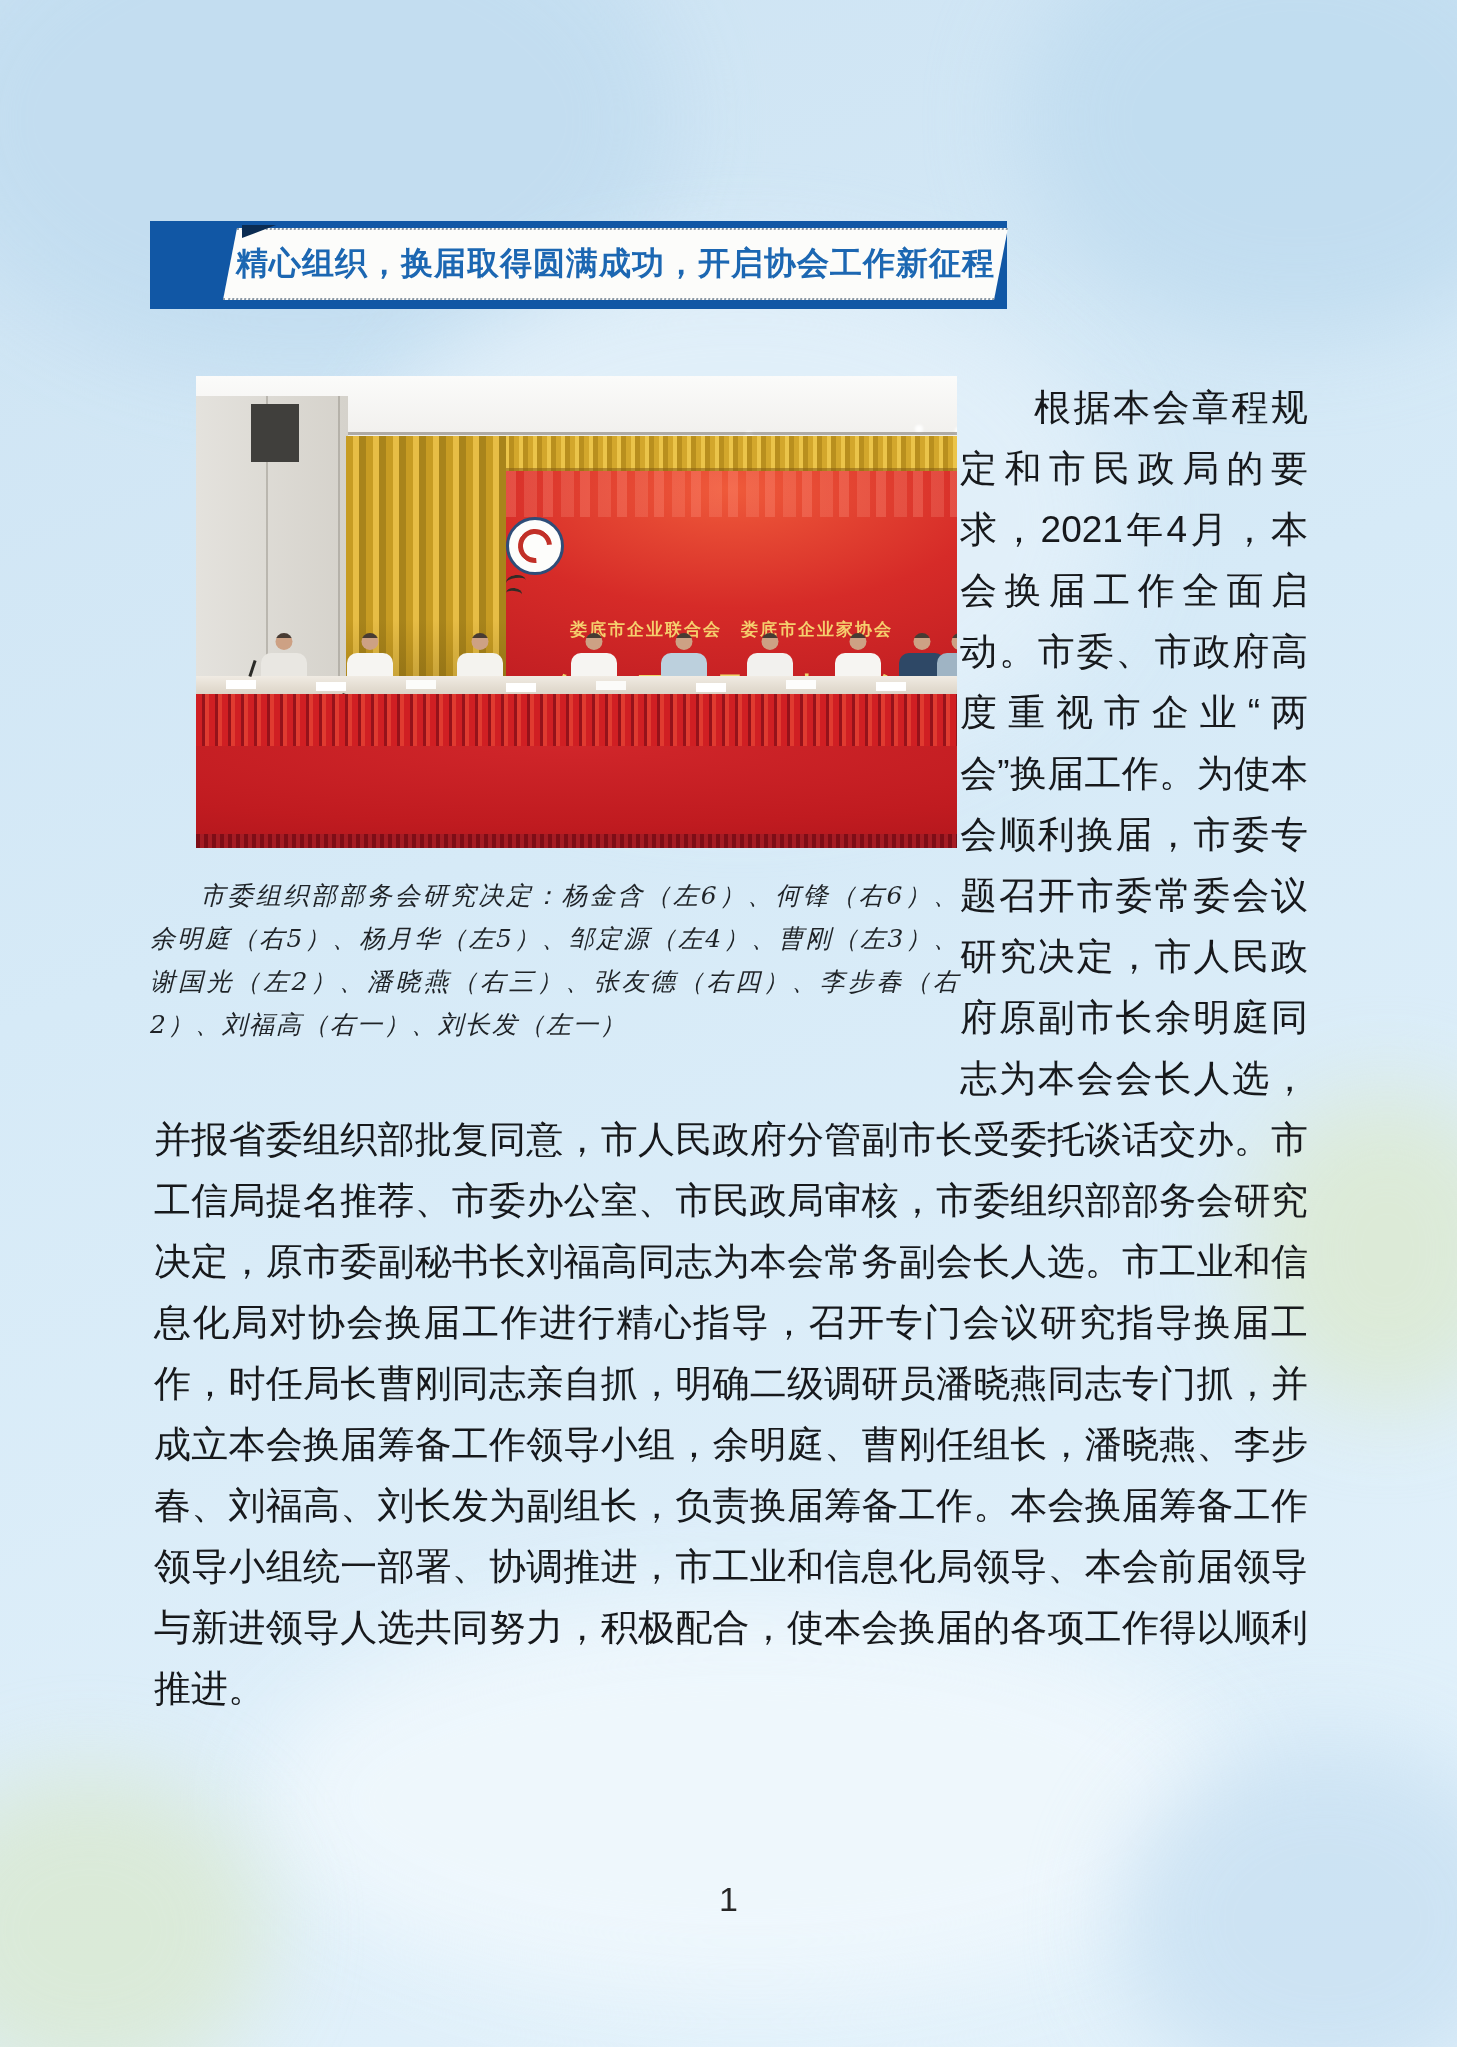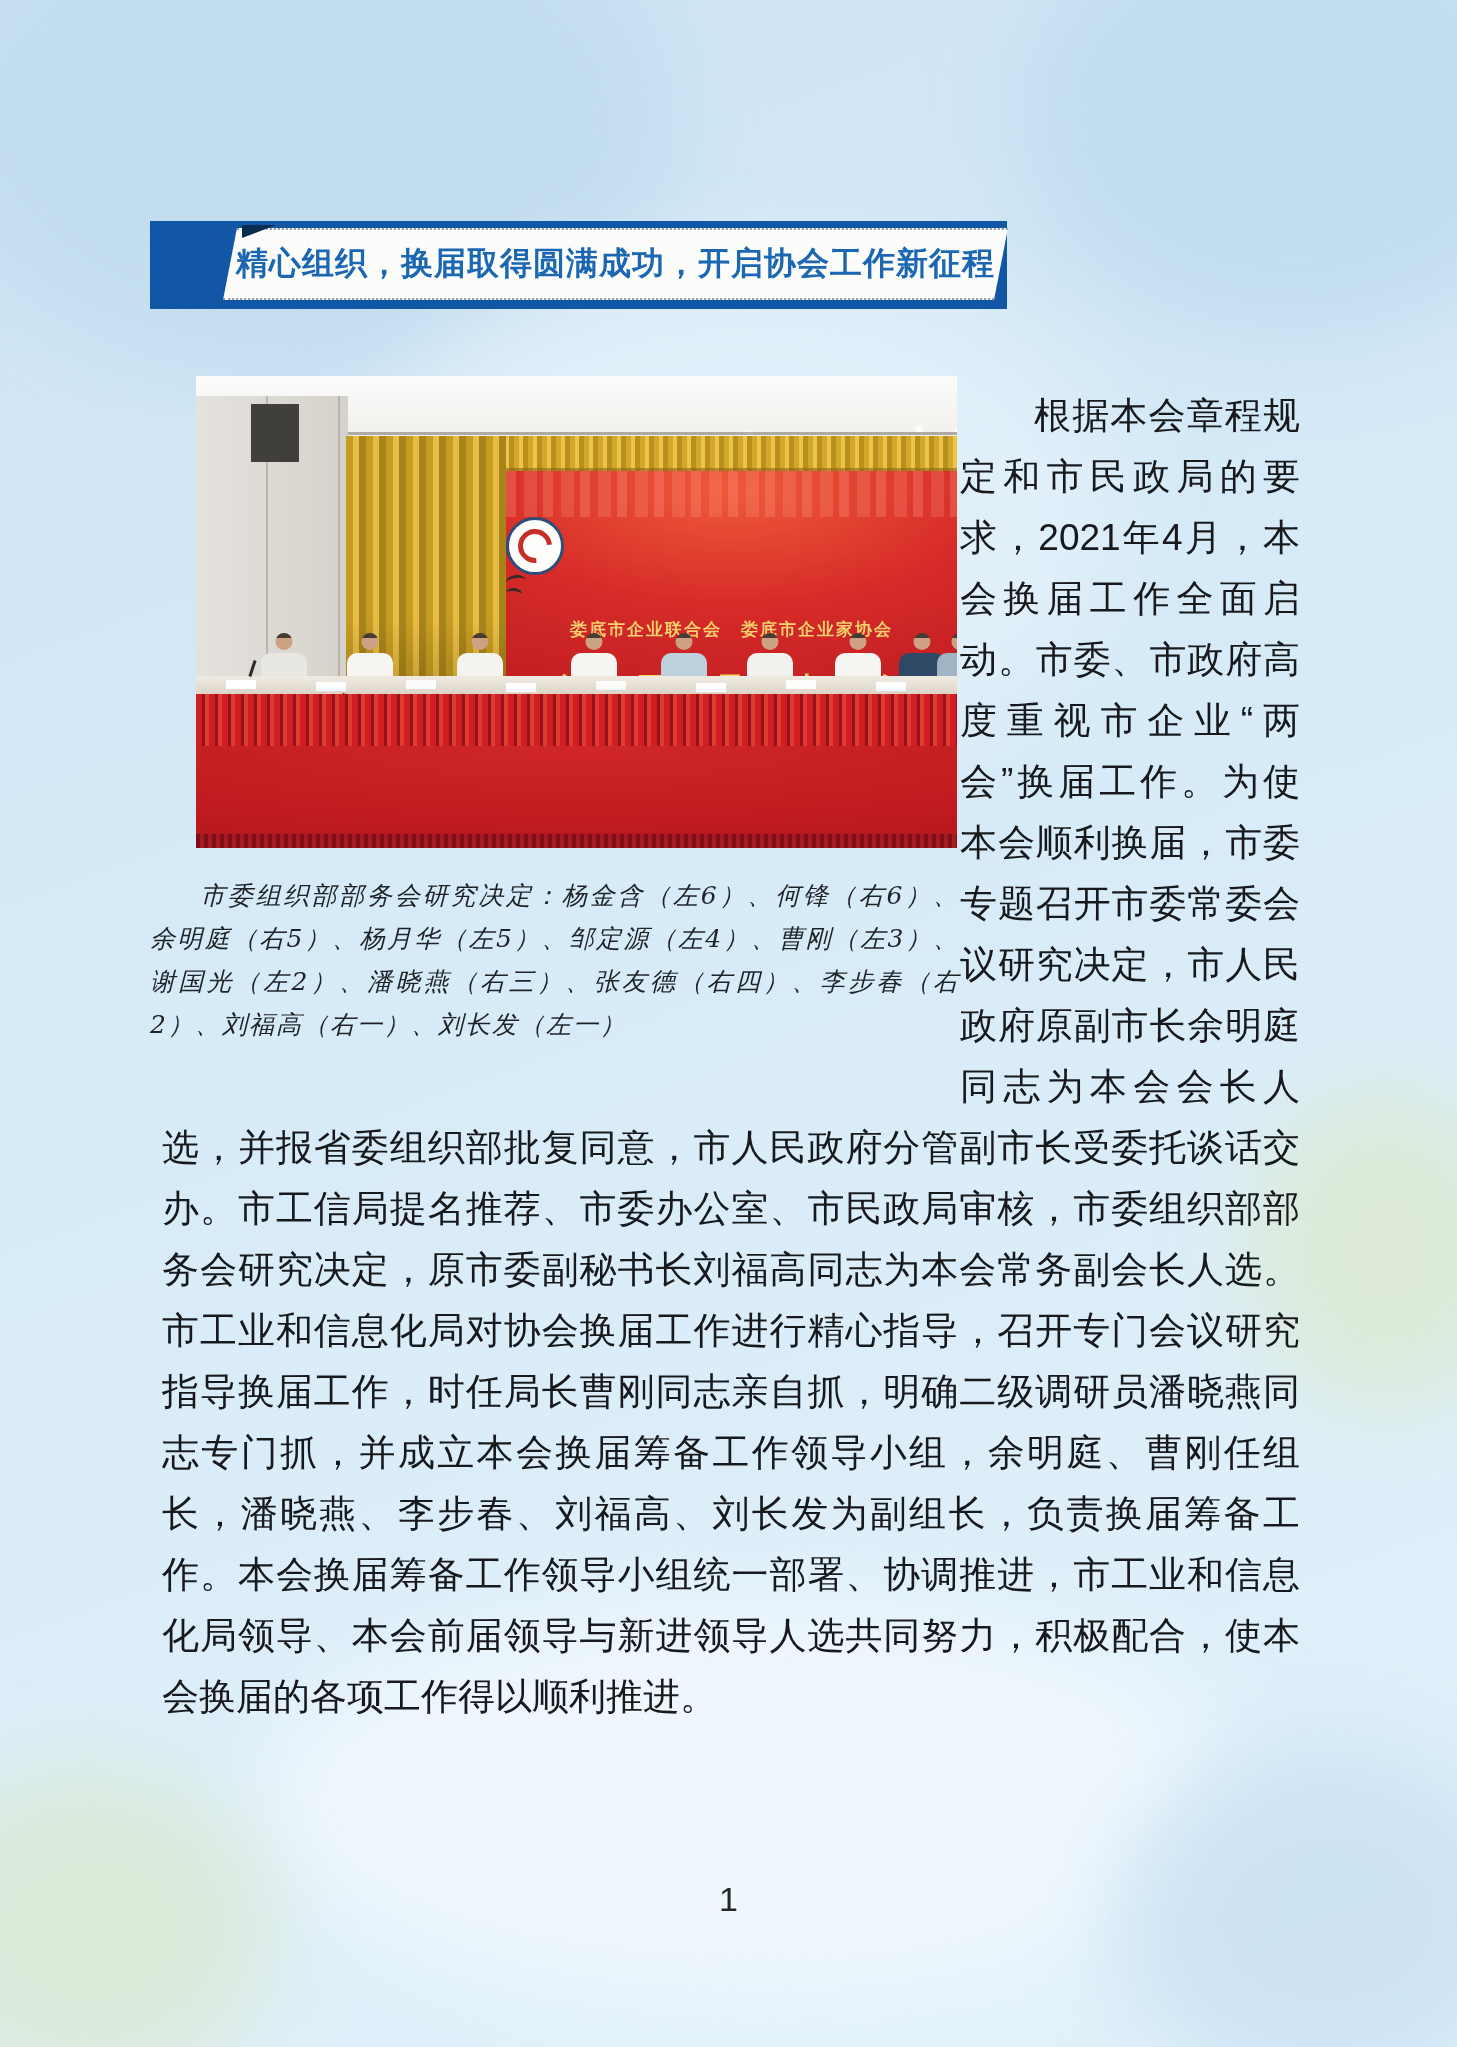--- a/index.html
+++ b/index.html
@@ -45,21 +45,21 @@
       color: #1c67b2; font-size: 32px; font-weight: bold;
       letter-spacing: 1px; white-space: nowrap;
     }
 
     
     .article {
       position: absolute; left: 150px; top: 373px; width: 1162px;
       font-size: 37px; line-height: 61px; color: #17191c;
       text-align: justify; text-justify: inter-ideograph;
     }
-    .article p { margin: 12px; text-indent: 2em; }
+    .article p { margin: 4px; text-indent: 2em; }
     .figure { float: left; width: 810px; margin: 3px 46px 36px 0; }
 
     
     .photo {
       position: relative; margin-left: 46px;
       width: 761px; height: 472px; overflow: hidden;
       background: #ece9e3;
     }
     .photo > div { position: absolute; }
     .ph-ceiling { left: 0; top: 0; right: 0; height: 120px;

